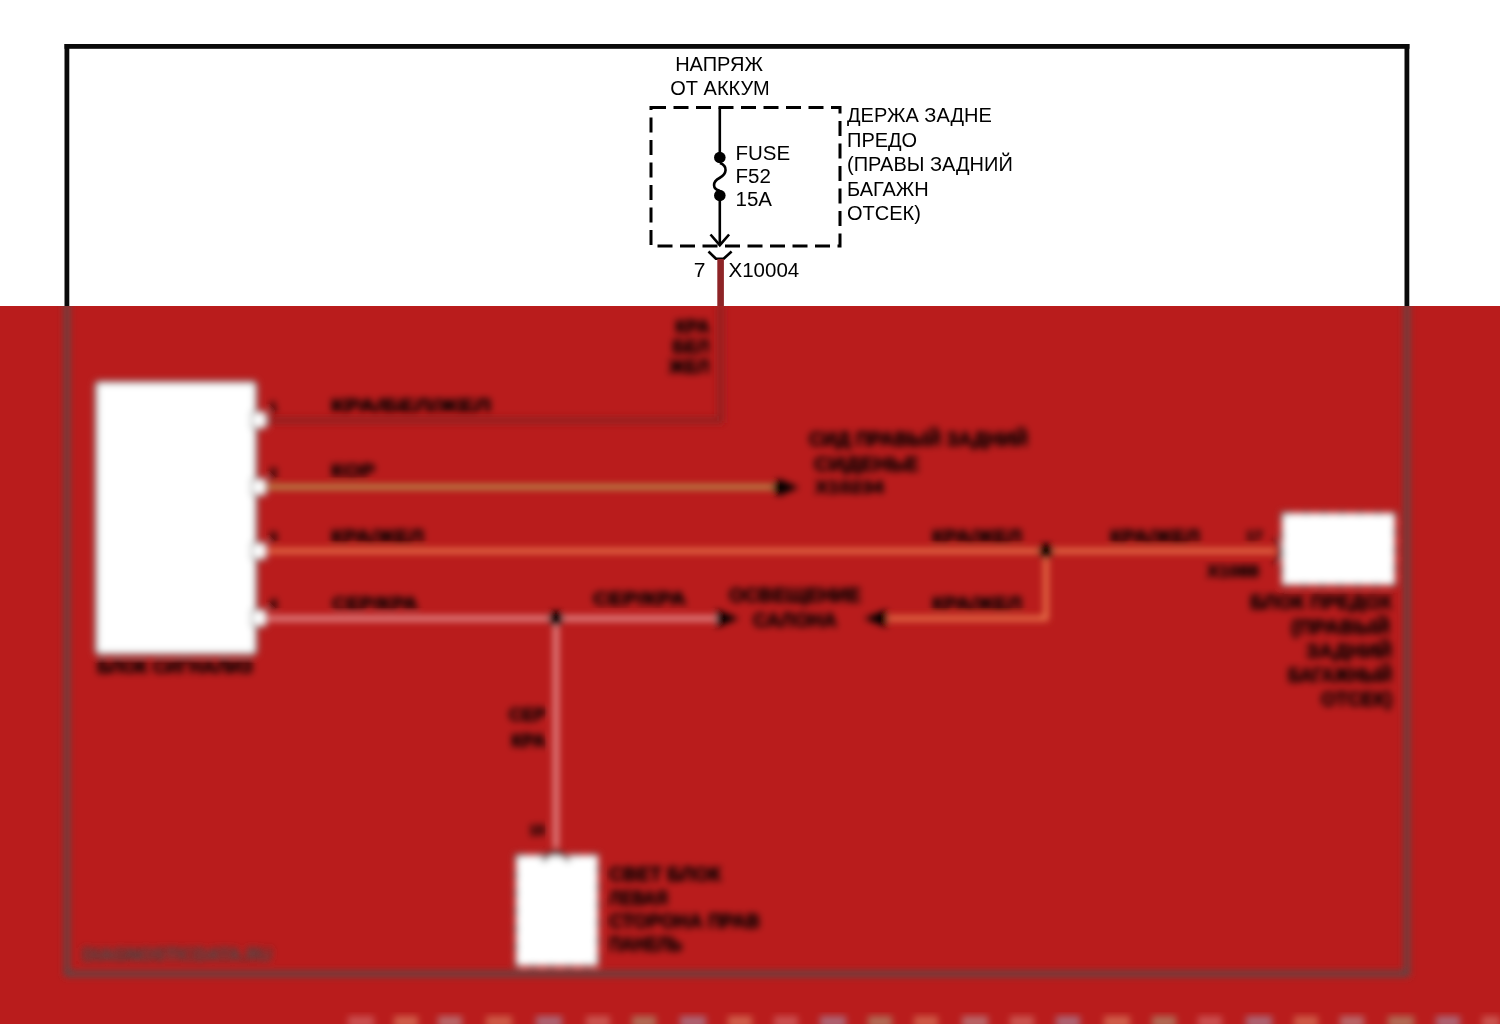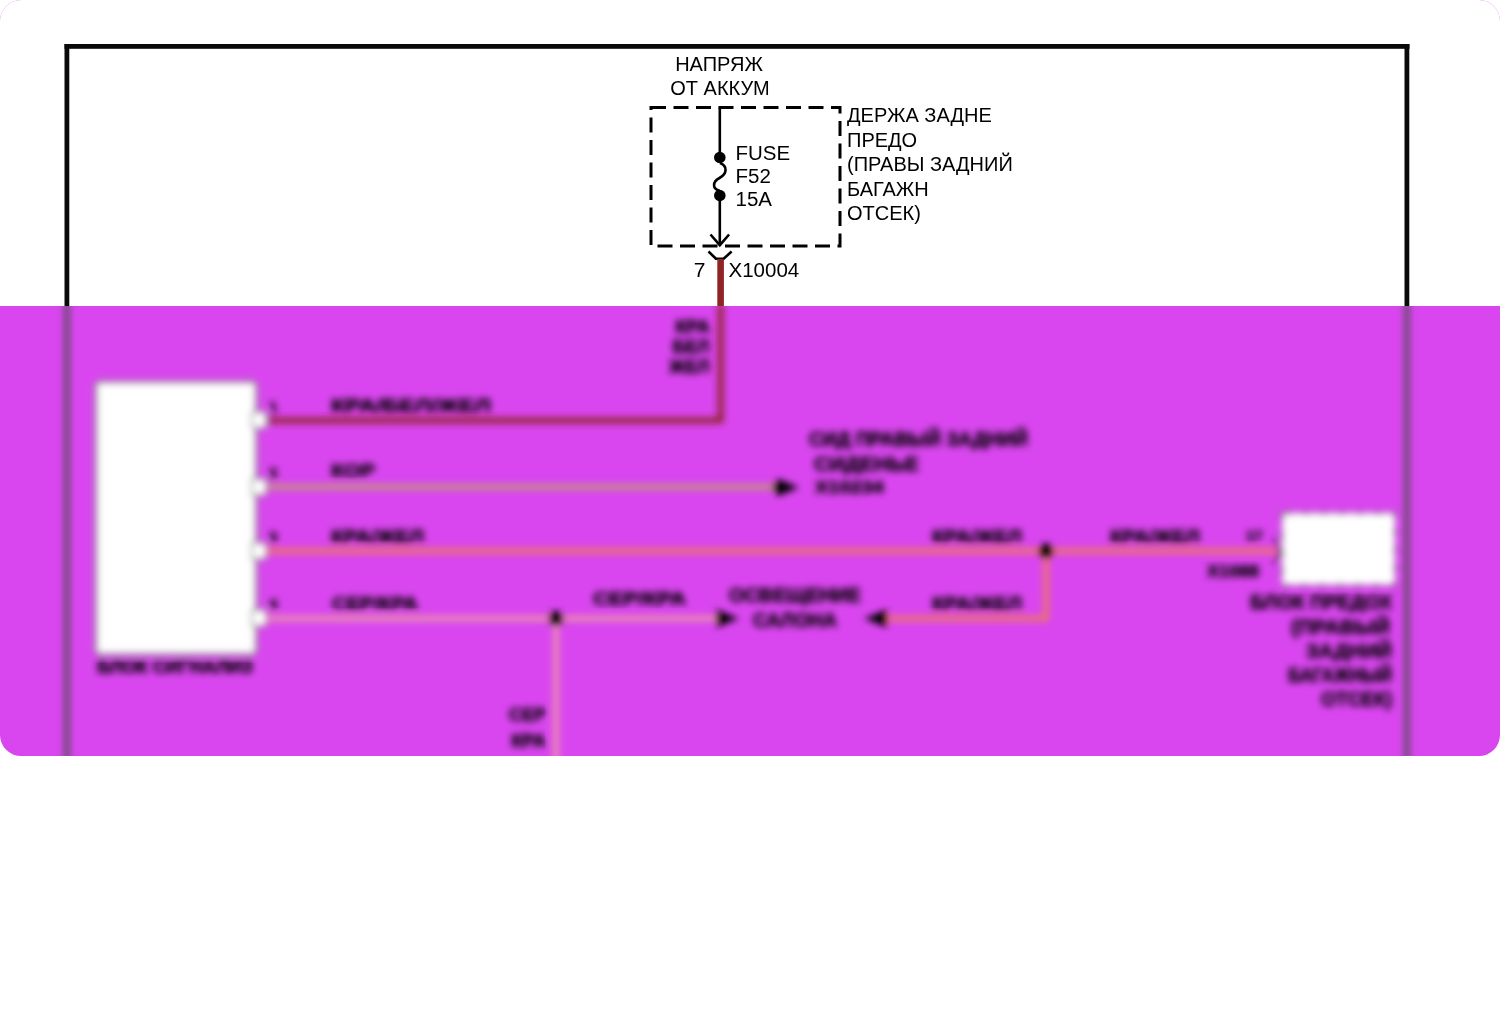--- a/index.html
+++ b/index.html
@@ -1,17 +1,17 @@
 <!DOCTYPE html>
 <html><head>
 <meta charset="utf-8">
 <style>
   html,body{margin:0;padding:0;background:#ffffff;}
-  #page{position:relative;width:1500px;height:756px;background:#d946ef;overflow:hidden;
-        font-family:"Liberation Sans", sans-serif;border-radius:21px;}
+  #page{position:relative;width:1500px;height:1024px;background:#b91c1c;overflow:hidden;
+        font-family:"Liberation Sans", sans-serif;}
   svg text{font-family:"Liberation Sans", sans-serif;}
   g.blur text{stroke:#000;stroke-width:0.65px;}
 </style>
 </head>
 <body>
 
 <div id="page">
 <svg width="1500" height="1024" viewBox="0 0 1500 1024" xmlns="http://www.w3.org/2000/svg">
   <defs>
     <filter id="soft" x="-30%" y="-30%" width="160%" height="160%">

